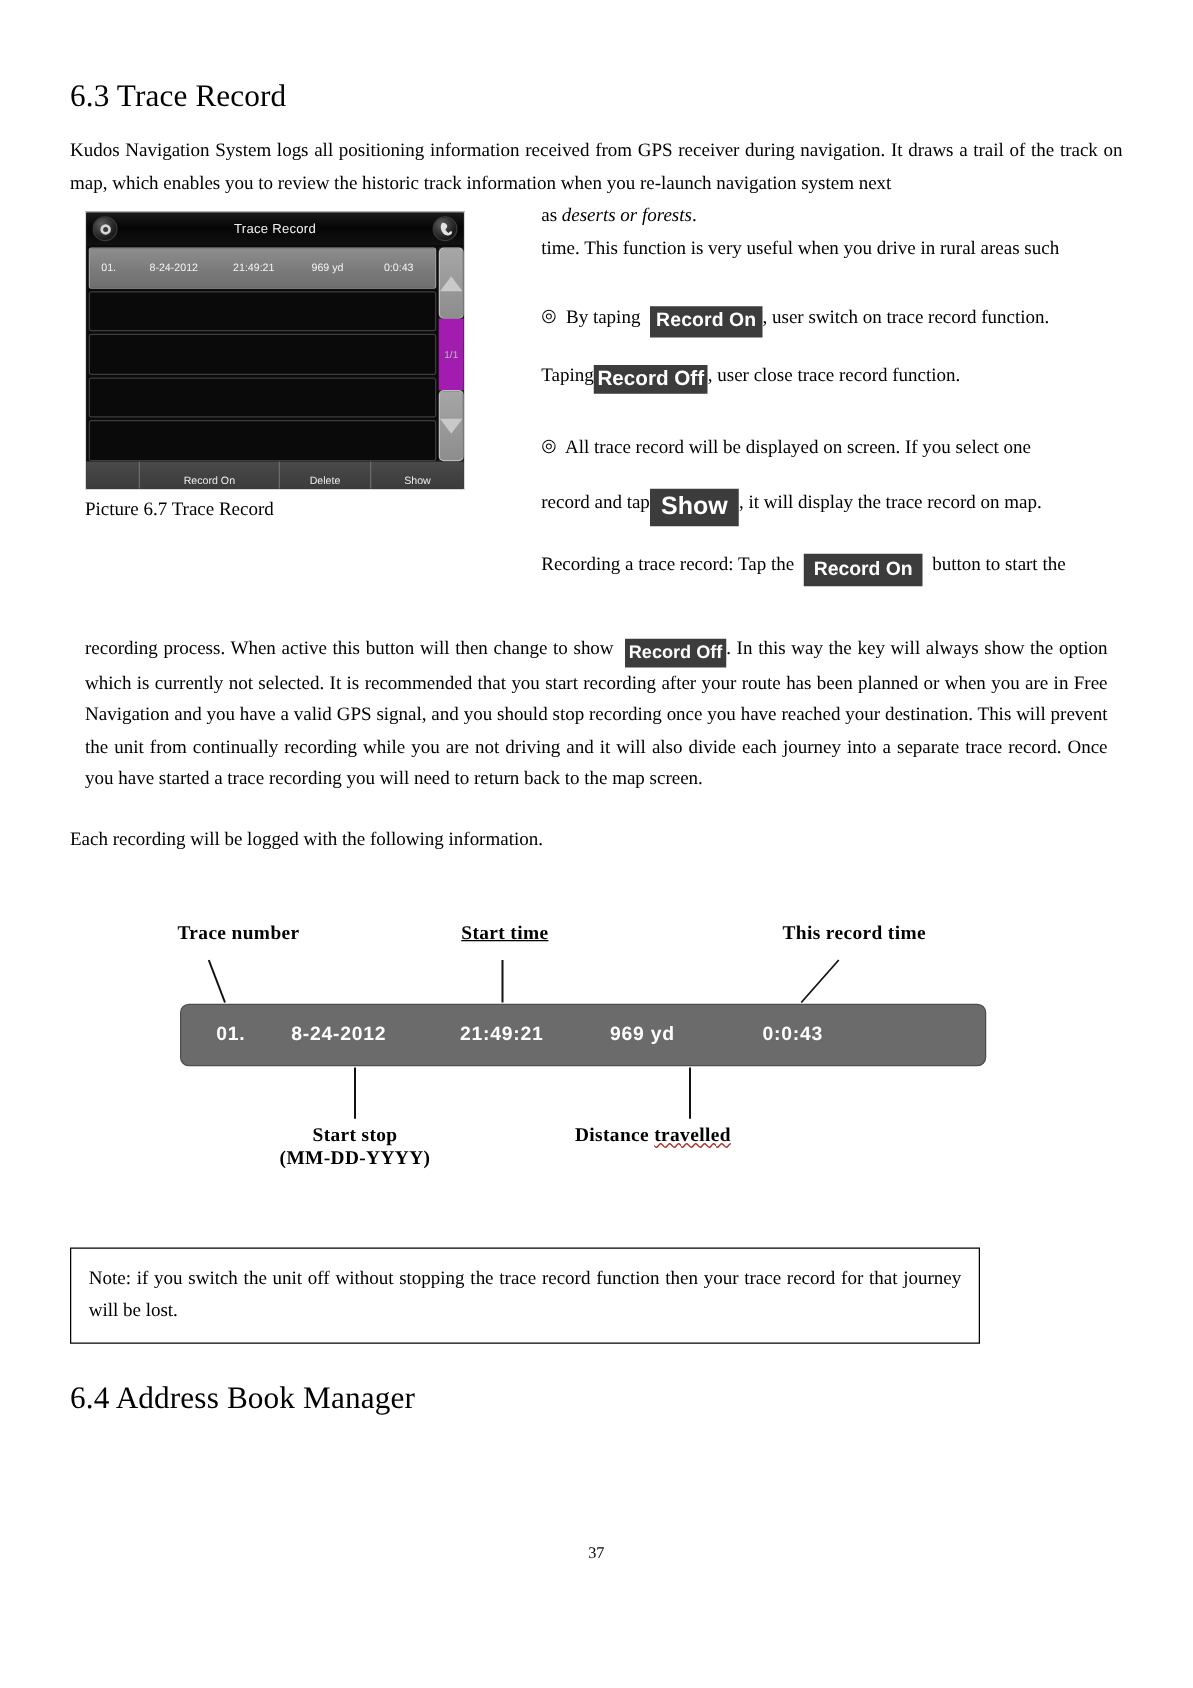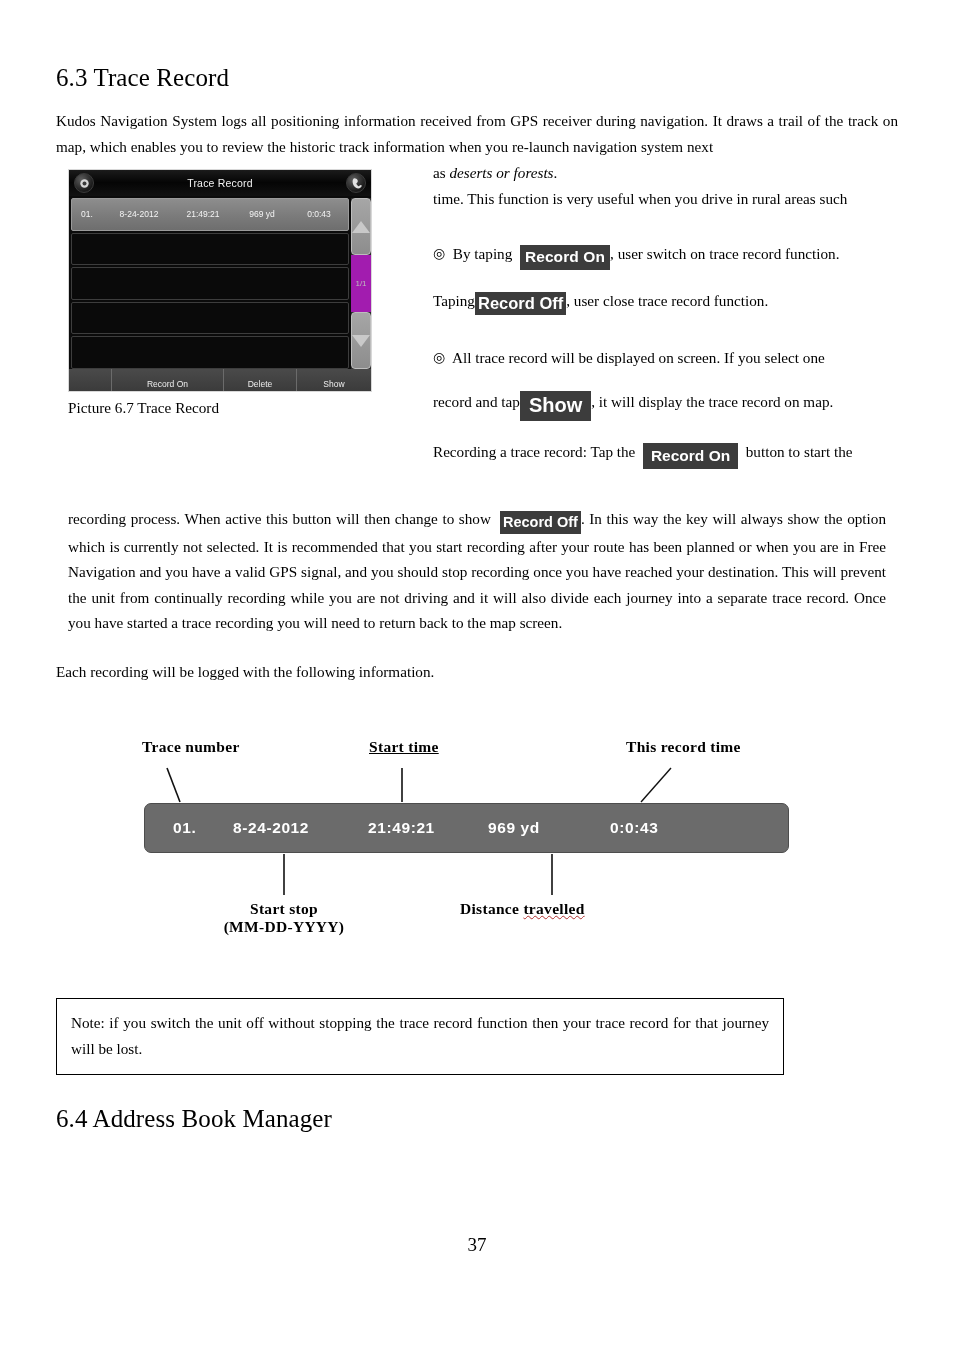--- a/index.html
+++ b/index.html
@@ -310,21 +310,21 @@
     top: 1147px;
     width: 842px;
   }
 
   
   #page-number {
     position: absolute;
     left: 0; right: 0;
     top: 1234px;
     text-align: center;
-    font-size: 19px;
+    font-size: 13px;
   }
 
   .it { font-style: italic; }
 </style>
 </head>
 <body>
 
 <div class="page">
 
   <h2 class="section-title" style="position:absolute;left:56px;top:64px;">6.3 Trace Record</h2>

